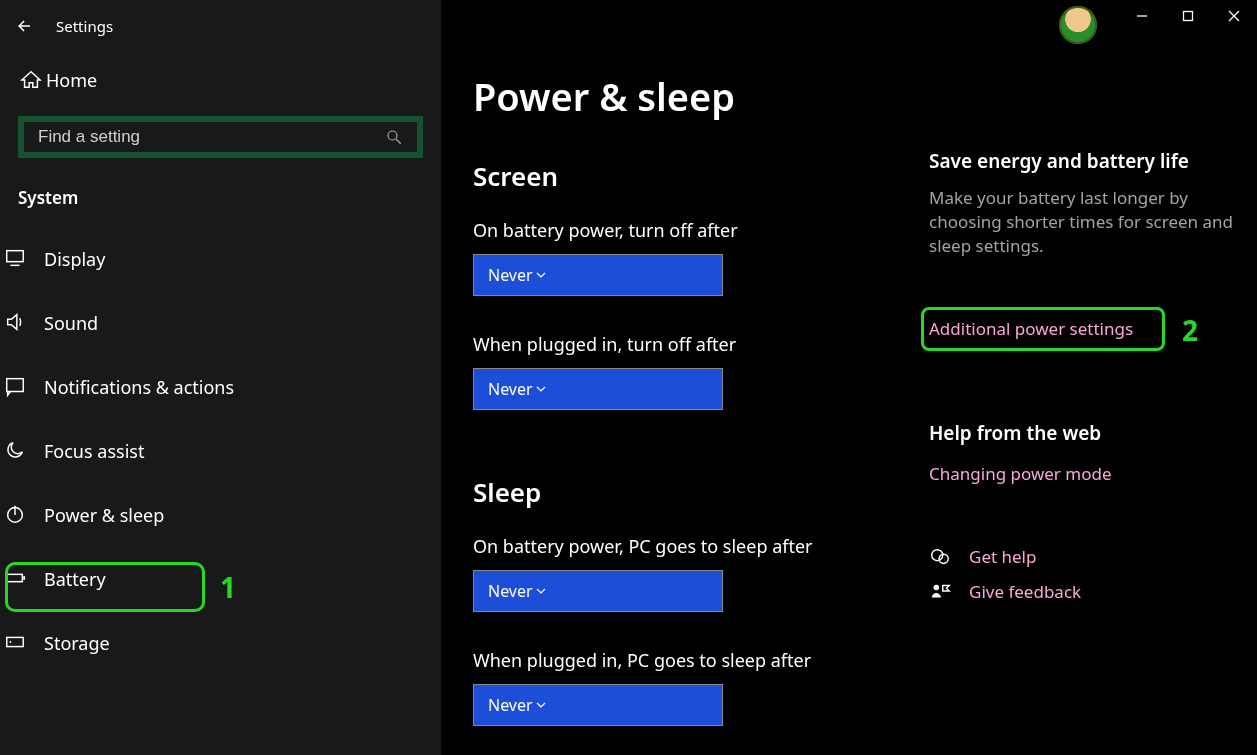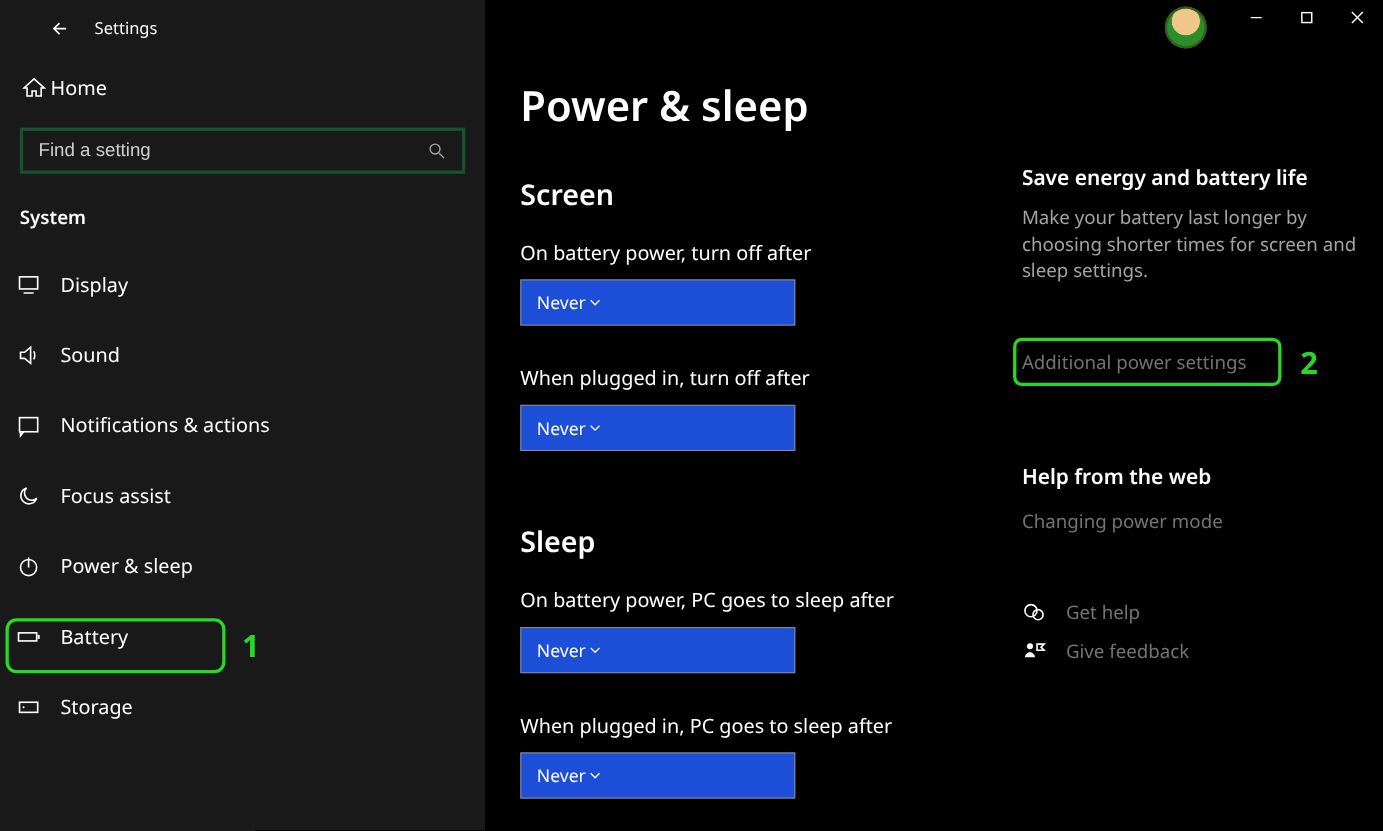--- a/index.html
+++ b/index.html
@@ -16,58 +16,58 @@
     width: 441px;
     height: 100%;
     background: #191919;
     padding-top: 8px;
     position: relative;
   }
   .titlebar {
     display: flex;
     align-items: center;
     gap: 22px;
-    padding: 8px 12px 18px 44px;
+    padding: 8px 12px 18px 14px;
   }
   .back-btn { width: 20px; height: 20px; display:flex; align-items:center; justify-content:center; cursor:pointer; }
   .app-title { font-size: 15px; font-weight: 400; color:#fff; }
 
   .home-row {
     display: flex; align-items: center; gap: 4px;
     padding: 14px 20px;
     cursor: pointer;
   }
   .home-row .label { font-size: 18px; }
 
   .search-wrap { padding: 10px 18px 0 18px; }
   .search {
     width: 100%; height: 42px;
     background: #191919;
-    border: 3px solid #14532d;
+    border: 6px solid #14532d;
     display: flex; align-items: center;
     padding: 0 14px;
     gap: 10px;
     color: #cfcfcf;
   }
   .search input {
     flex: 1; background: transparent; border: 0; outline: 0;
     color: #cfcfcf; font-size: 17px;
   }
   .search input::placeholder { color: #cfcfcf; }
   .search .s-icon { opacity: .8; }
 
   .group-title {
     padding: 28px 18px 10px 18px;
     font-size: 17px; font-weight: 600;
   }
 
   .nav { padding-top: 22px; display:flex; flex-direction:column; gap: 28px; }
   .nav-item {
-    display:flex; align-items:center; gap: 18px;
-    padding: 6px 15px;
+    display:flex; gap: 18px;
+    padding: 6px 4px;
     font-size: 18px;
     cursor: pointer;
     position: relative;
   }
   .nav-item .ic { width: 22px; height: 22px; display:flex; align-items:center; justify-content:center; }
 
   .marker {
     position: absolute;
     border: 3px solid #27d827;
     border-radius: 10px;
@@ -103,21 +103,21 @@
   .select .val { font-size: 16px; }
   .spacer-lg { height: 28px; }
 
   .aside {
     position: absolute;
     left: 488px; top: 148px;
     width: 330px;
   }
   .aside .h { font-size: 19px; font-weight: 600; margin-bottom: 12px; }
   .aside .p { font-size: 17px; color: #a3a3a3; line-height: 1.4; margin-bottom: 48px; }
-  .link { color: #737373; font-size: 17px; cursor: pointer; }
+  .link { color: #f9a8d4; font-size: 17px; cursor: pointer; }
   .aside-block { margin-bottom: 60px; }
   .help-row { display:flex; align-items:center; gap: 18px; margin-top: 12px; cursor:pointer; }
   .help-row .ic { width: 22px; height: 22px; }
 
   .marker-2 { position:absolute; left: -8px; top: -10px; width: 244px; height: 44px; border:3px solid #27d827; border-radius:8px; pointer-events:none; }
   .num-2 { position:absolute; left: 253px; top: -6px; color:#27d827; font-size:28px; font-weight:700; }
 
   
   .win-ctrl {
     position: absolute; top: 0; right: 0;

